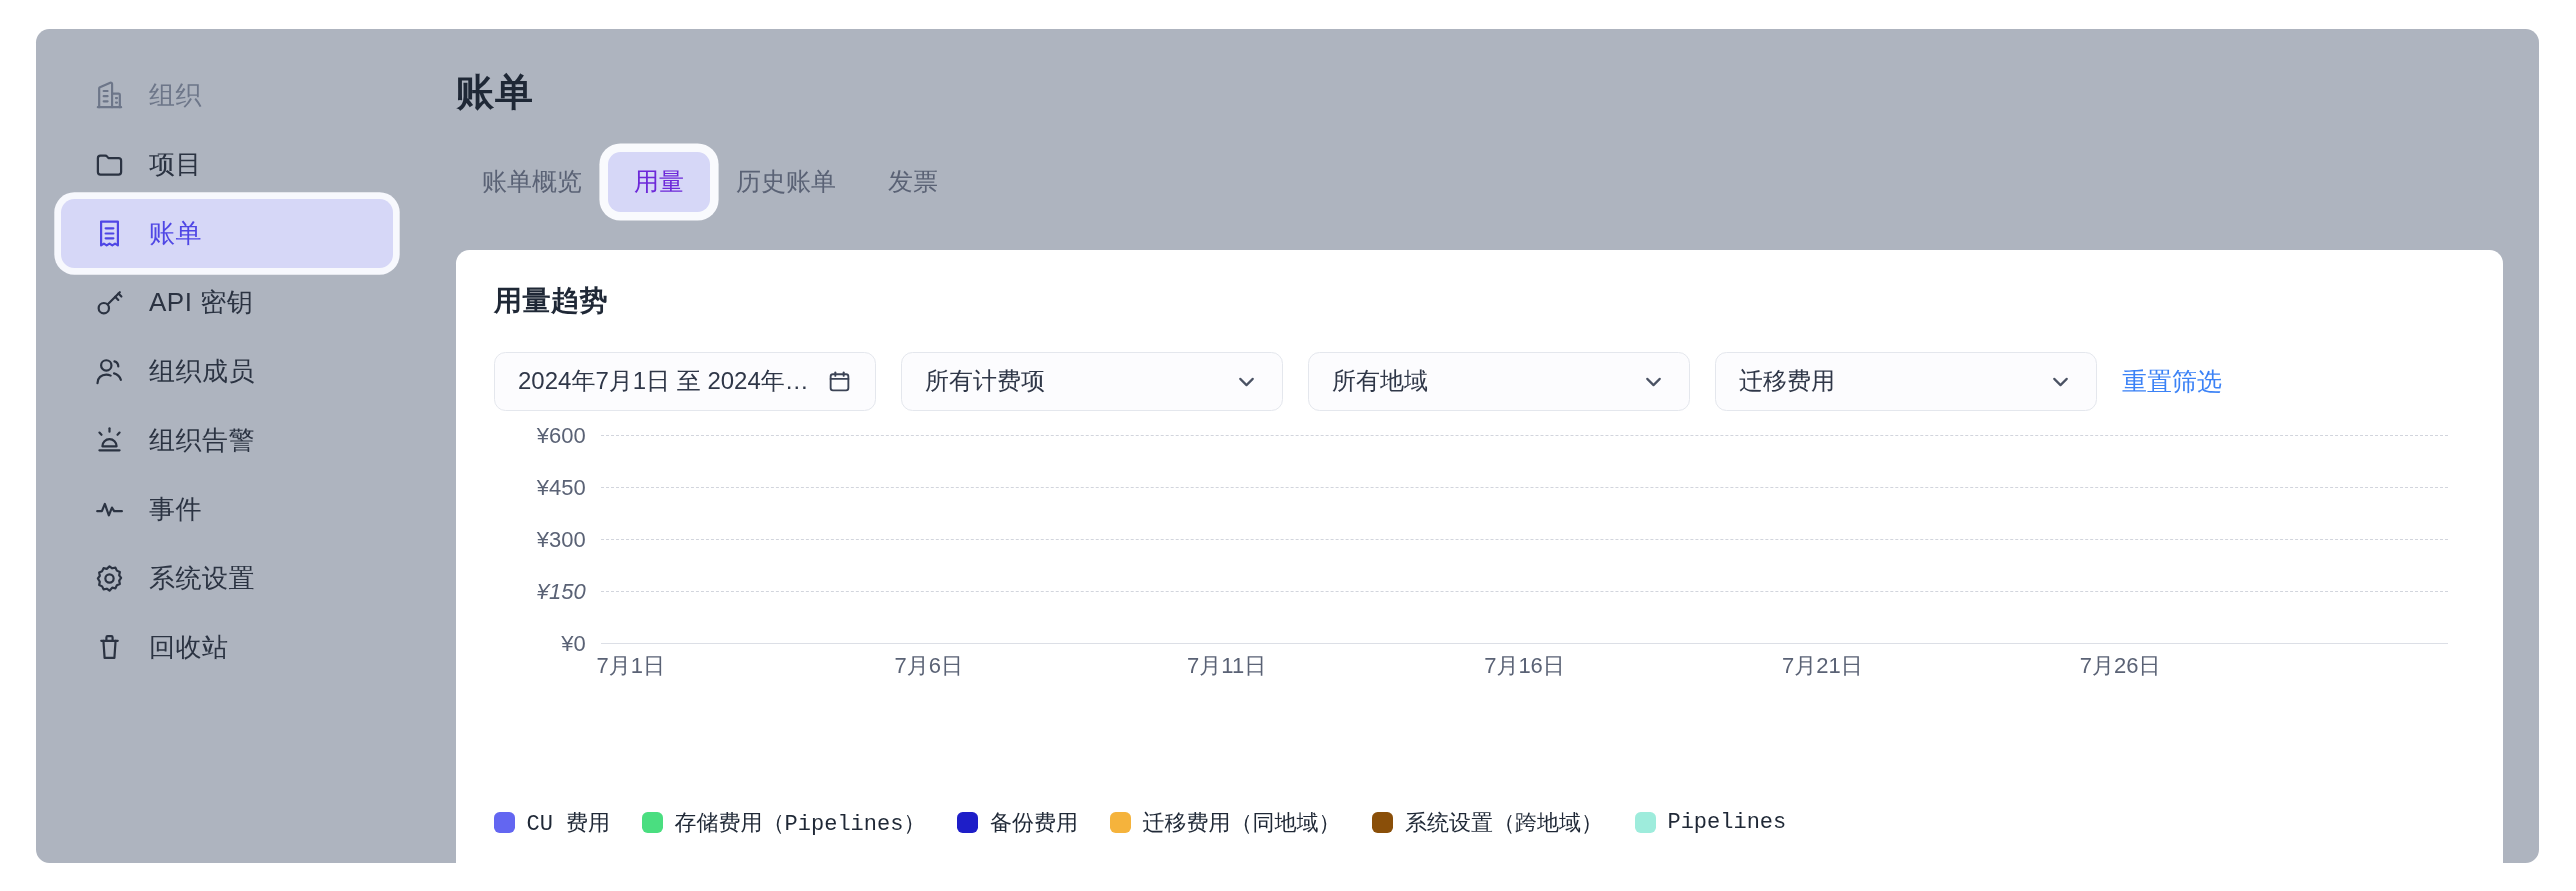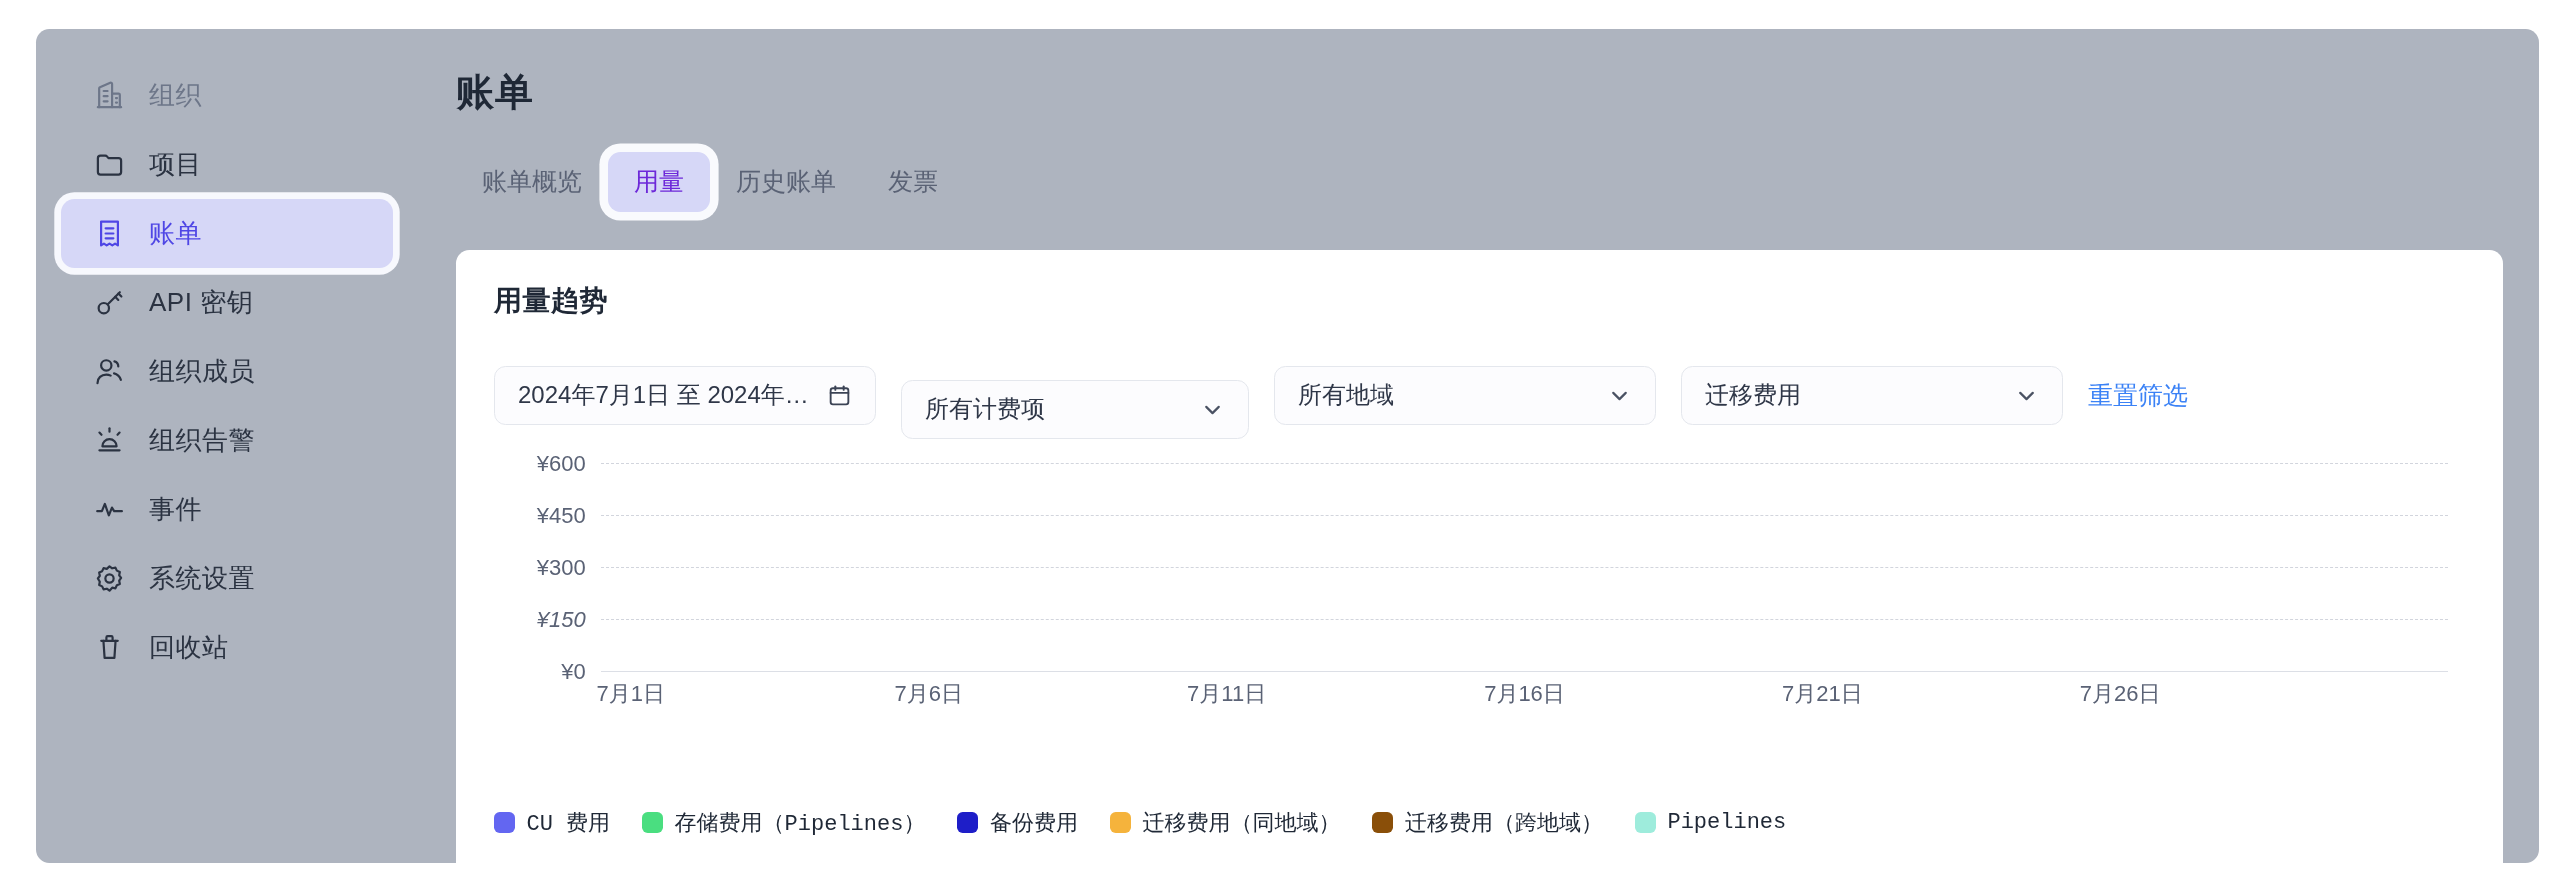--- a/index.html
+++ b/index.html
@@ -85,21 +85,21 @@
     background: #fcfcfe;
     display: flex; align-items: center;
     padding: 0 23px;
     color: #2f3748;
     font-size: 24px;
     cursor: pointer;
     white-space: nowrap;
   }
   .field .val { flex: 1; overflow: hidden; text-overflow: ellipsis; }
   .field-date { width: 382px; }
-  .field-item { width: 348px; margin-top: 28px; }
+  .field-item { width: 382px; }
   .field-region { width: 382px; }
   .field-project { width: 382px; }
   .cal, .chev { flex: 0 0 auto; margin-left: 15.3px; display: flex; align-items: center; }
   .cal svg, .chev svg { fill: none; stroke: #3b4355; stroke-width: 1.8; stroke-linecap: round; stroke-linejoin: round; }
   .chev svg { stroke: #4a5263; stroke-width: 2.1; }
   .reset { font-size: 25px; color: #3b82f6; cursor: pointer; white-space: nowrap; }
 
   
   .chart-wrap { position: relative; margin-top: 25px; height: 248px; }
   .plot {
@@ -489,21 +489,21 @@
           <div class="leg">
             <span class="swatch" style="background: rgb(30, 30, 200);"></span>
             <span class="leg-label">备份费用</span>
           </div>
           <div class="leg">
             <span class="swatch" style="background: rgb(245, 179, 60);"></span>
             <span class="leg-label">迁移费用（同地域）</span>
           </div>
           <div class="leg">
             <span class="swatch" style="background: rgb(138, 79, 9);"></span>
-            <span class="leg-label">迁移费用（跨地域）</span>
+            <span class="leg-label">系统设置（跨地域）</span>
           </div>
           <div class="leg">
             <span class="swatch" style="background: rgb(158, 236, 220);"></span>
             <span class="leg-label">Pipelines</span>
           </div>
         </div>
     </section>
 
   </main>
 </div>

